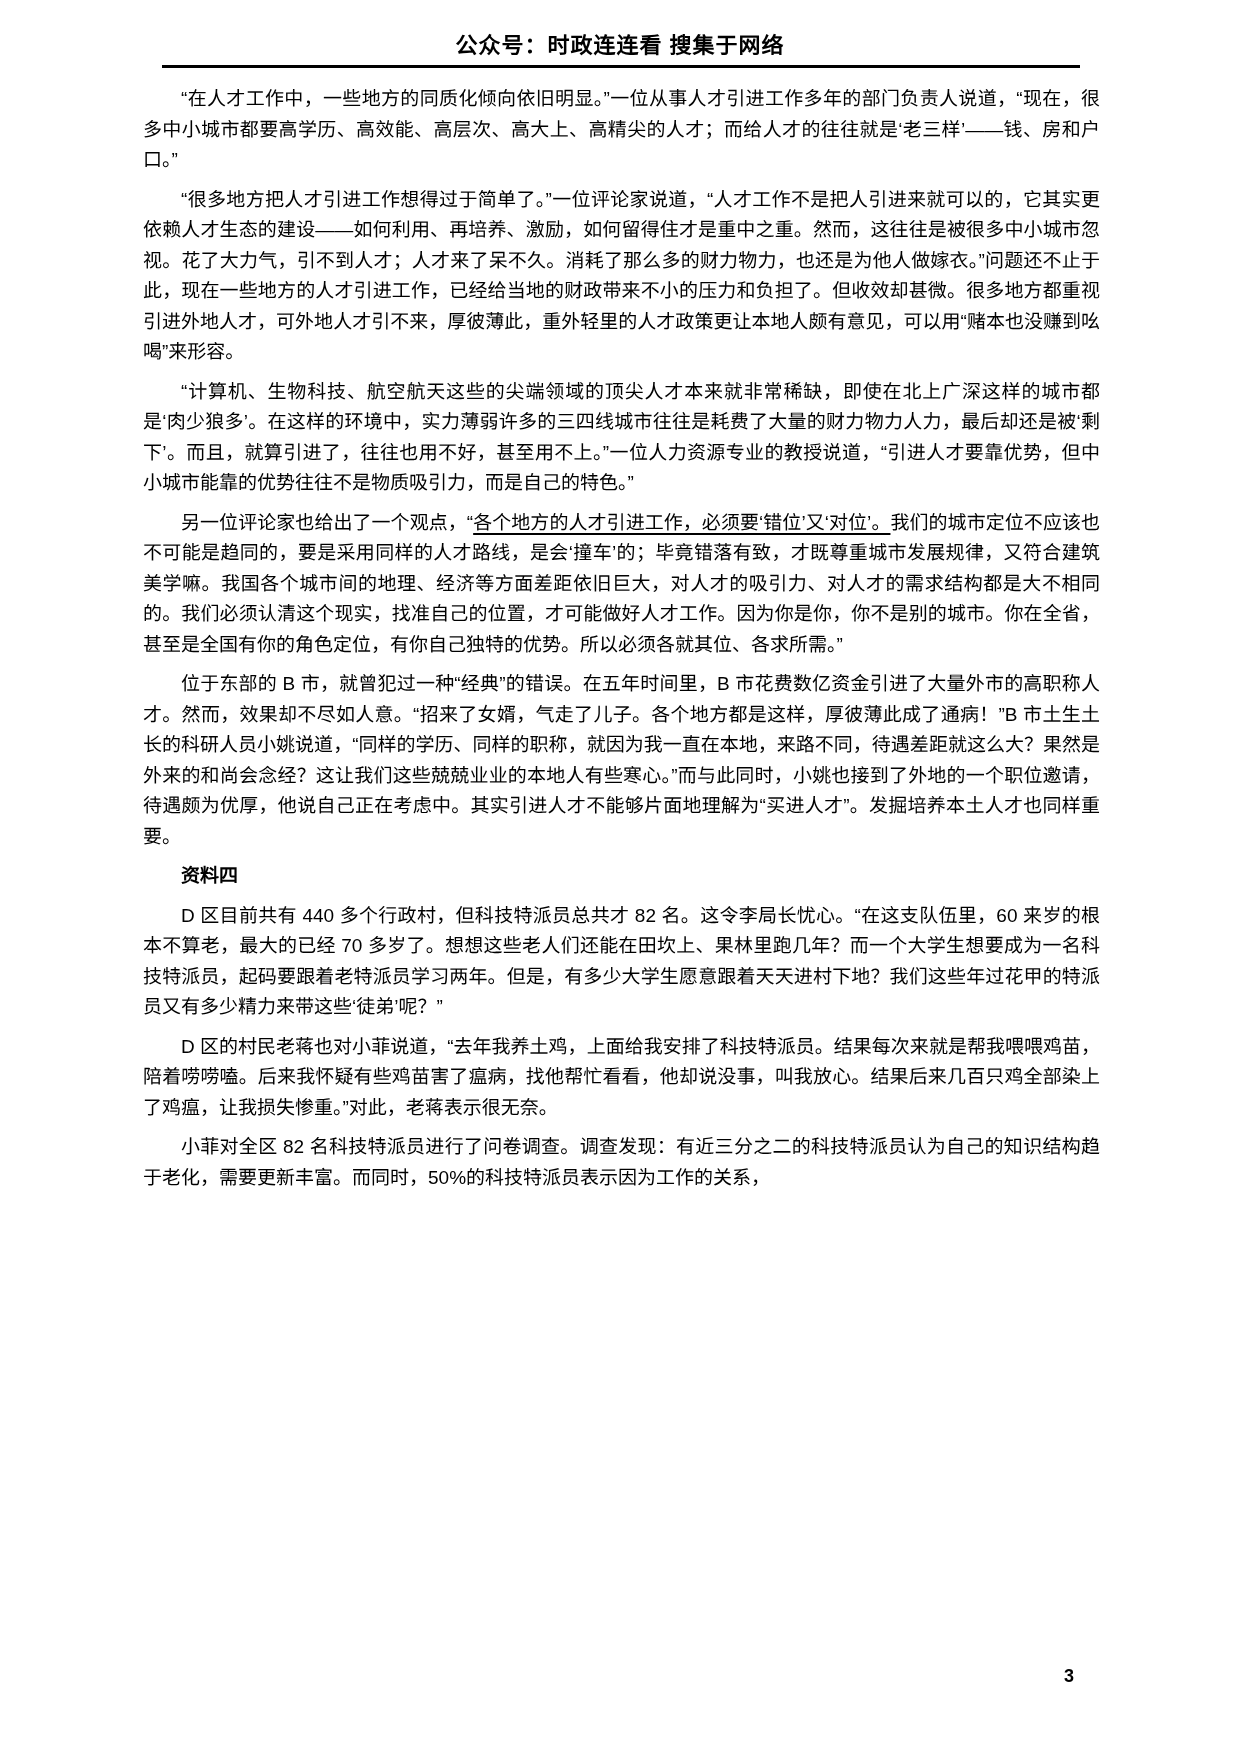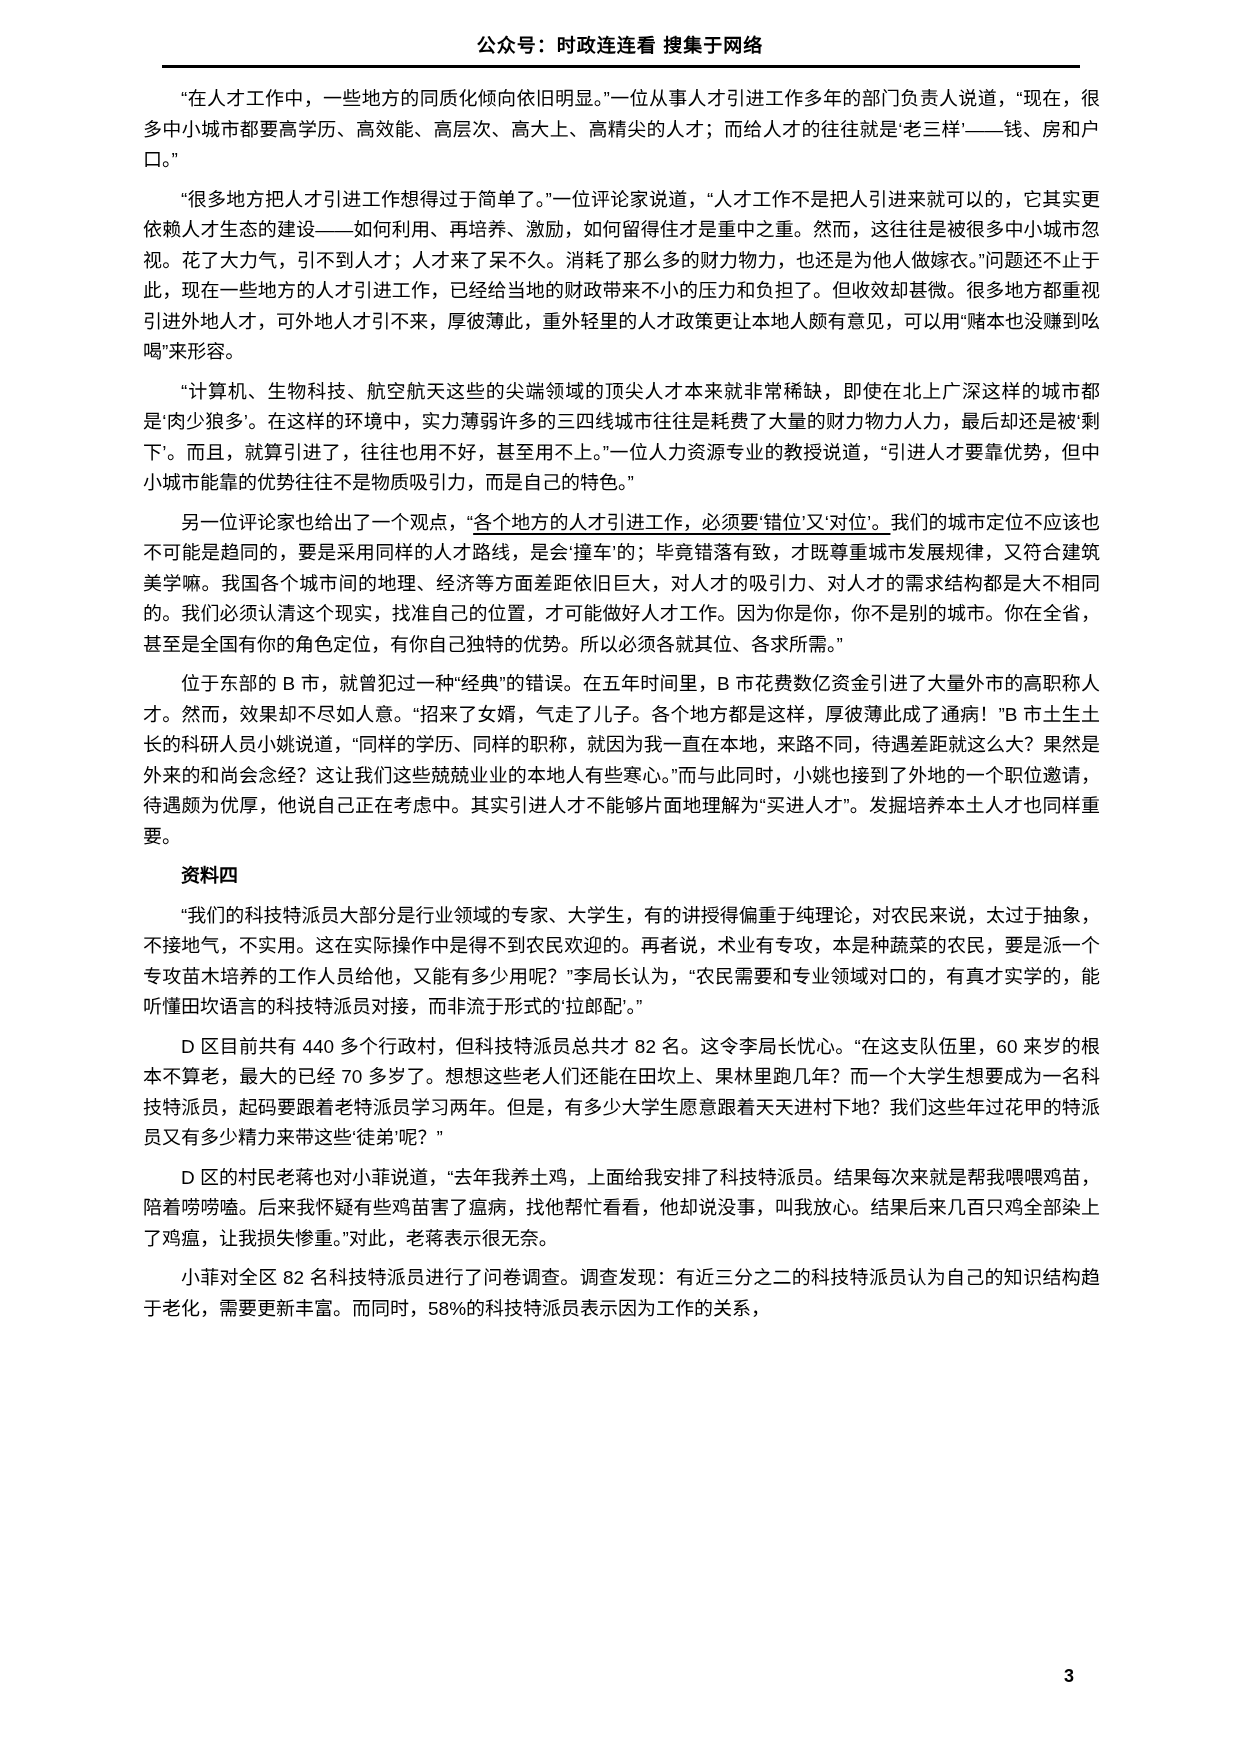--- a/index.html
+++ b/index.html
@@ -13,21 +13,21 @@
     height: 1754px;
     margin: 0 auto;
     background: #ffffff;
     color: #000000;
     font-family: "Liberation Sans", "DejaVu Sans", sans-serif;
     overflow: hidden;
   }
   .page-header {
     padding-top: 34px;
     text-align: center;
-    font-size: 19px;
+    font-size: 22px;
     font-weight: 700;
     letter-spacing: 1px;
     line-height: 24px;
   }
   .header-rule {
     height: 0;
     border-top: 3px solid #000000;
     margin: 7px 160px 0 162px;
   }
   .doc-body {
@@ -65,21 +65,20 @@
 
   <div class="header-rule"></div>
 
   <div class="doc-body">
       <p class="para"><span>“在人才工作中，一些地方的同质化倾向依旧明显。”一位从事人才引进工作多年的部门负责人说道，“现在，很多中小城市都要高学历、高效能、高层次、高大上、高精尖的人才；而给人才的往往就是‘老三样’——钱、房和户口。”</span></p>
       <p class="para"><span>“很多地方把人才引进工作想得过于简单了。”一位评论家说道，“人才工作不是把人引进来就可以的，它其实更依赖人才生态的建设——如何利用、再培养、激励，如何留得住才是重中之重。然而，这往往是被很多中小城市忽视。花了大力气，引不到人才；人才来了呆不久。消耗了那么多的财力物力，也还是为他人做嫁衣。”问题还不止于此，现在一些地方的人才引进工作，已经给当地的财政带来不小的压力和负担了。但收效却甚微。很多地方都重视引进外地人才，可外地人才引不来，厚彼薄此，重外轻里的人才政策更让本地人颇有意见，可以用“赌本也没赚到吆喝”来形容。</span></p>
       <p class="para"><span>“计算机、生物科技、航空航天这些的尖端领域的顶尖人才本来就非常稀缺，即使在北上广深这样的城市都是‘肉少狼多’。在这样的环境中，实力薄弱许多的三四线城市往往是耗费了大量的财力物力人力，最后却还是被‘剩下’。而且，就算引进了，往往也用不好，甚至用不上。”一位人力资源专业的教授说道，“引进人才要靠优势，但中小城市能靠的优势往往不是物质吸引力，而是自己的特色。”</span></p>
       <p class="para"><span>另一位评论家也给出了一个观点，“</span><span class="underline">各个地方的人才引进工作，必须要‘错位’又‘对位’。</span><span>我们的城市定位不应该也不可能是趋同的，要是采用同样的人才路线，是会‘撞车’的；毕竟错落有致，才既尊重城市发展规律，又符合建筑美学嘛。我国各个城市间的地理、经济等方面差距依旧巨大，对人才的吸引力、对人才的需求结构都是大不相同的。我们必须认清这个现实，找准自己的位置，才可能做好人才工作。因为你是你，你不是别的城市。你在全省，甚至是全国有你的角色定位，有你自己独特的优势。所以必须各就其位、各求所需。”</span></p>
       <p class="para"><span>位于东部的 B 市，就曾犯过一种“经典”的错误。在五年时间里，B 市花费数亿资金引进了大量外市的高职称人才。然而，效果却不尽如人意。“招来了女婿，气走了儿子。各个地方都是这样，厚彼薄此成了通病！”B 市土生土长的科研人员小姚说道，“同样的学历、同样的职称，就因为我一直在本地，来路不同，待遇差距就这么大？果然是外来的和尚会念经？这让我们这些兢兢业业的本地人有些寒心。”而与此同时，小姚也接到了外地的一个职位邀请，待遇颇为优厚，他说自己正在考虑中。其实引进人才不能够片面地理解为“买进人才”。发掘培养本土人才也同样重要。</span></p>
       <p class="para heading"><span>资料四</span></p>
-      <p class="para"><span>“我们的科技特派员大部分是行业领域的专家、大学生，有的讲授得偏重于纯理论，对农民来说，太过于抽象，不接地气，不实用。这在实际操作中是得不到农民欢迎的。再者说，术业有专攻，本是种蔬菜的农民，要是派一个专攻苗木培养的工作人员给他，又能有多少用呢？”李局长认为，“农民需要和专业领域对口的，有真才实学的，能听懂田坎语言的科技特派员对接，而非流于形式的‘拉郎配’。”</span></p>
       <p class="para"><span>D 区目前共有 440 多个行政村，但科技特派员总共才 82 名。这令李局长忧心。“在这支队伍里，60 来岁的根本不算老，最大的已经 70 多岁了。想想这些老人们还能在田坎上、果林里跑几年？而一个大学生想要成为一名科技特派员，起码要跟着老特派员学习两年。但是，有多少大学生愿意跟着天天进村下地？我们这些年过花甲的特派员又有多少精力来带这些‘徒弟’呢？”</span></p>
       <p class="para"><span>D 区的村民老蒋也对小菲说道，“去年我养土鸡，上面给我安排了科技特派员。结果每次来就是帮我喂喂鸡苗，陪着唠唠嗑。后来我怀疑有些鸡苗害了瘟病，找他帮忙看看，他却说没事，叫我放心。结果后来几百只鸡全部染上了鸡瘟，让我损失惨重。”对此，老蒋表示很无奈。</span></p>
-      <p class="para"><span>小菲对全区 82 名科技特派员进行了问卷调查。调查发现：有近三分之二的科技特派员认为自己的知识结构趋于老化，需要更新丰富。而同时，58%的科技特派员表示因为工作的关系，</span></p>
+      <p class="para"><span>小菲对全区 82 名科技特派员进行了问卷调查。调查发现：有近三分之二的科技特派员认为自己的知识结构趋于老化，需要更新丰富。而同时，50%的科技特派员表示因为工作的关系，</span></p>
     </div>
 
   <div class="page-number">3</div>
 
 </div>
 
 </body></html>

